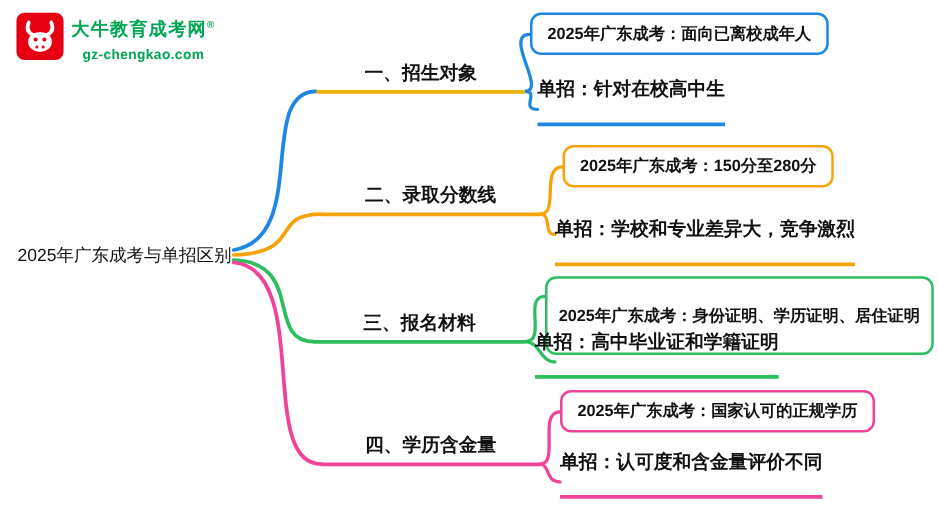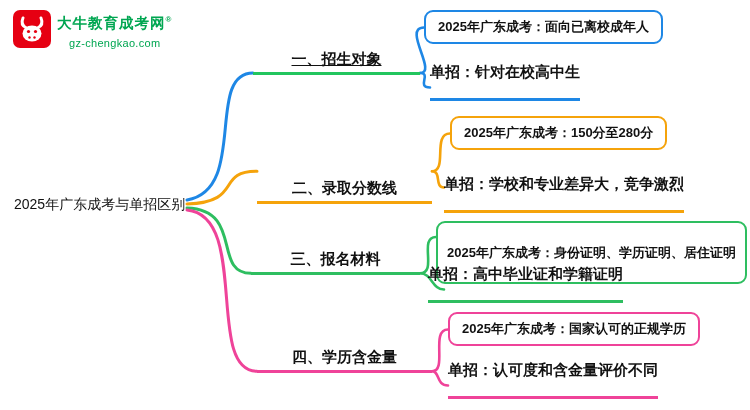--- a/index.html
+++ b/index.html
@@ -12,36 +12,36 @@
   }
   .canvas{position:relative;width:750px;height:410px;background:#fff;}
   .lines{position:absolute;left:0;top:0;width:750px;height:410px;pointer-events:none;}
 
   
   .logo{position:absolute;left:13px;top:10px;display:flex;align-items:flex-start;}
   .logo-icon{width:38px;height:38px;flex:0 0 38px;}
   .logo-text{margin-left:6px;text-align:center;}
   .logo-brand{color:#00a651;font-weight:bold;font-size:14.5px;line-height:20px;letter-spacing:1px;white-space:nowrap;}
   .logo-brand sup{font-size:8px;font-weight:bold;}
-  .logo-site{color:#00a651;font-weight:normal;font-size:11px;line-height:14px;margin-top:3px;letter-spacing:0.3px;}
+  .logo-site{color:#00a651;font-weight:bold;font-size:11px;line-height:14px;margin-top:3px;letter-spacing:0.3px;}
 
   
   .root{
     position:absolute;left:14px;top:195px;width:176px;
     font-size:14px;font-weight:normal;color:#111;line-height:19px;white-space:nowrap;
   }
 
   
   .branch{
     position:absolute;
     font-size:15px;font-weight:bold;color:#111;line-height:20px;
     text-align:center;padding-bottom:3px;white-space:nowrap;
   }
-  .branch.b1{left:253px;top:49px;width:167px;border-bottom:3px solid #22c55e;text-decoration:underline;}
-  .branch.b2{left:257px;top:147px;width:175px;border-bottom:3px solid #f5a30b;margin-top:31px;}
+  .branch.b1{left:253px;top:49px;width:167px;border-bottom:3px solid #eab308;}
+  .branch.b2{left:257px;top:147px;width:175px;border-bottom:3px solid #f5a30b;}
   .branch.b3{left:251px;top:249px;width:169px;border-bottom:3px solid #2ebe60;}
   .branch.b4{left:257px;top:347px;width:175px;border-bottom:3px solid #ef4399;}
 
   
   .leafbox{
     position:absolute;background:#fff;
     font-size:13px;font-weight:bold;color:#111;line-height:20px;
     padding:5px 12px;border-radius:9px;white-space:nowrap;
   }
   .leafbox.l1{left:424px;top:10px;border:2.5px solid #1e87e5;}

